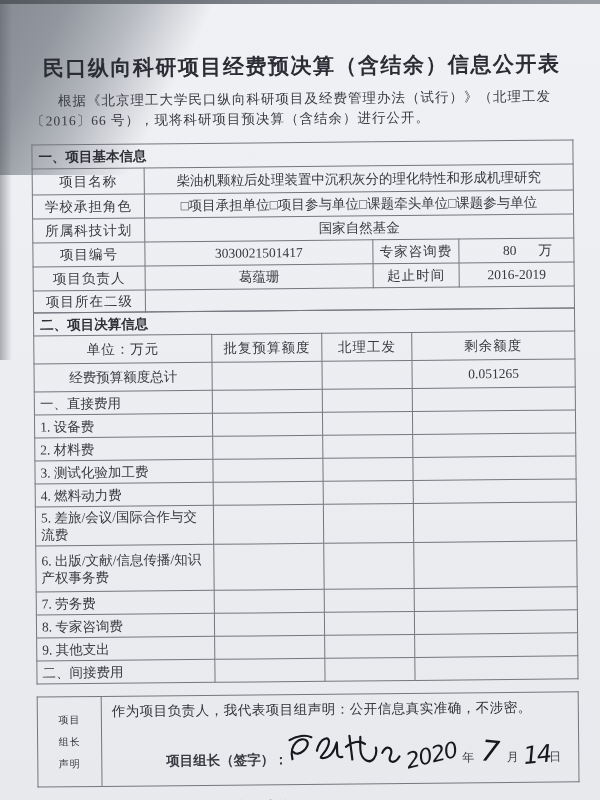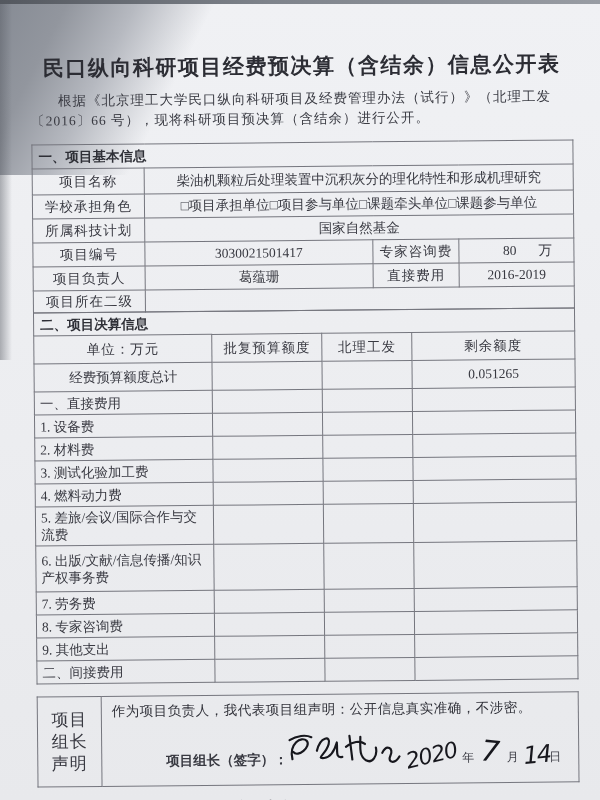--- a/index.html
+++ b/index.html
@@ -42,21 +42,21 @@
   .u80 { border-bottom:1px solid #4a4b52; padding:0 22px 12px 22px; }
   .t2 .hdr td { height:28px; text-align:center; letter-spacing:1px; }
   .t2 td.c2,.t2 td.c3,.t2 td.c4 { text-align:center; }
   .t2 .r-total td { height:28px; }
   .t2 td { height:23px; }
   .t2 .tall td { height:36px; }
   .t2 .xtall td { height:46px; }
 
   .t3 { margin-top:12px; }
   .t3 td { height:90px; vertical-align:middle; }
-  .t3 .who { text-align:center; font-size:17px; line-height:22px; letter-spacing:1px; }
+  .t3 .who { text-align:center; font-size:10px; line-height:22px; letter-spacing:1px; }
   .t3 .body { padding:6px 10px 4px 10px; vertical-align:top; }
   .statement { font-size:13.5px; letter-spacing:.5px; color:#303139; }
   .sign-row { display:flex; align-items:flex-end; margin-top:10px; }
   .sign-label { font-weight:bold; font-size:13.5px; margin-left:54px; white-space:nowrap; }
   .signature { margin:0 0 -8px -4px; }
   .date-group { margin-left:auto; margin-right:2px; display:flex; align-items:baseline; white-space:nowrap; }
   .hw { font-family:"DejaVu Sans",sans-serif; font-style:italic; color:#17171d; display:inline-block; }
   .hw-year { font-size:22px; transform:rotate(-13deg) translateY(1px); letter-spacing:-1px; }
   .hw-month { font-size:29px; transform:rotate(6deg); margin:0 2px; }
   .hw-day { font-size:24px; transform:rotate(-5deg) translateY(2px); letter-spacing:-2px; margin-right:-6px; }
@@ -106,21 +106,21 @@
       </tr>
       <tr>
         <td class="lbl">项目编号</td>
         <td class="val">3030021501417</td>
         <td class="lbl">专家咨询费</td>
         <td class="val"><span class="u80">80</span><span>万</span></td>
       </tr>
       <tr>
         <td class="lbl">项目负责人</td>
         <td class="val">葛蕴珊</td>
-        <td class="lbl">直接费用</td>
+        <td class="lbl">起止时间</td>
         <td class="val">2016-2019</td>
       </tr>
       <tr class="r-dept">
         <td class="lbl">项目所在二级</td>
         <td colspan="3" class="val"></td>
       </tr>
     </tbody>
       </table>
 
     <table class="t2">

